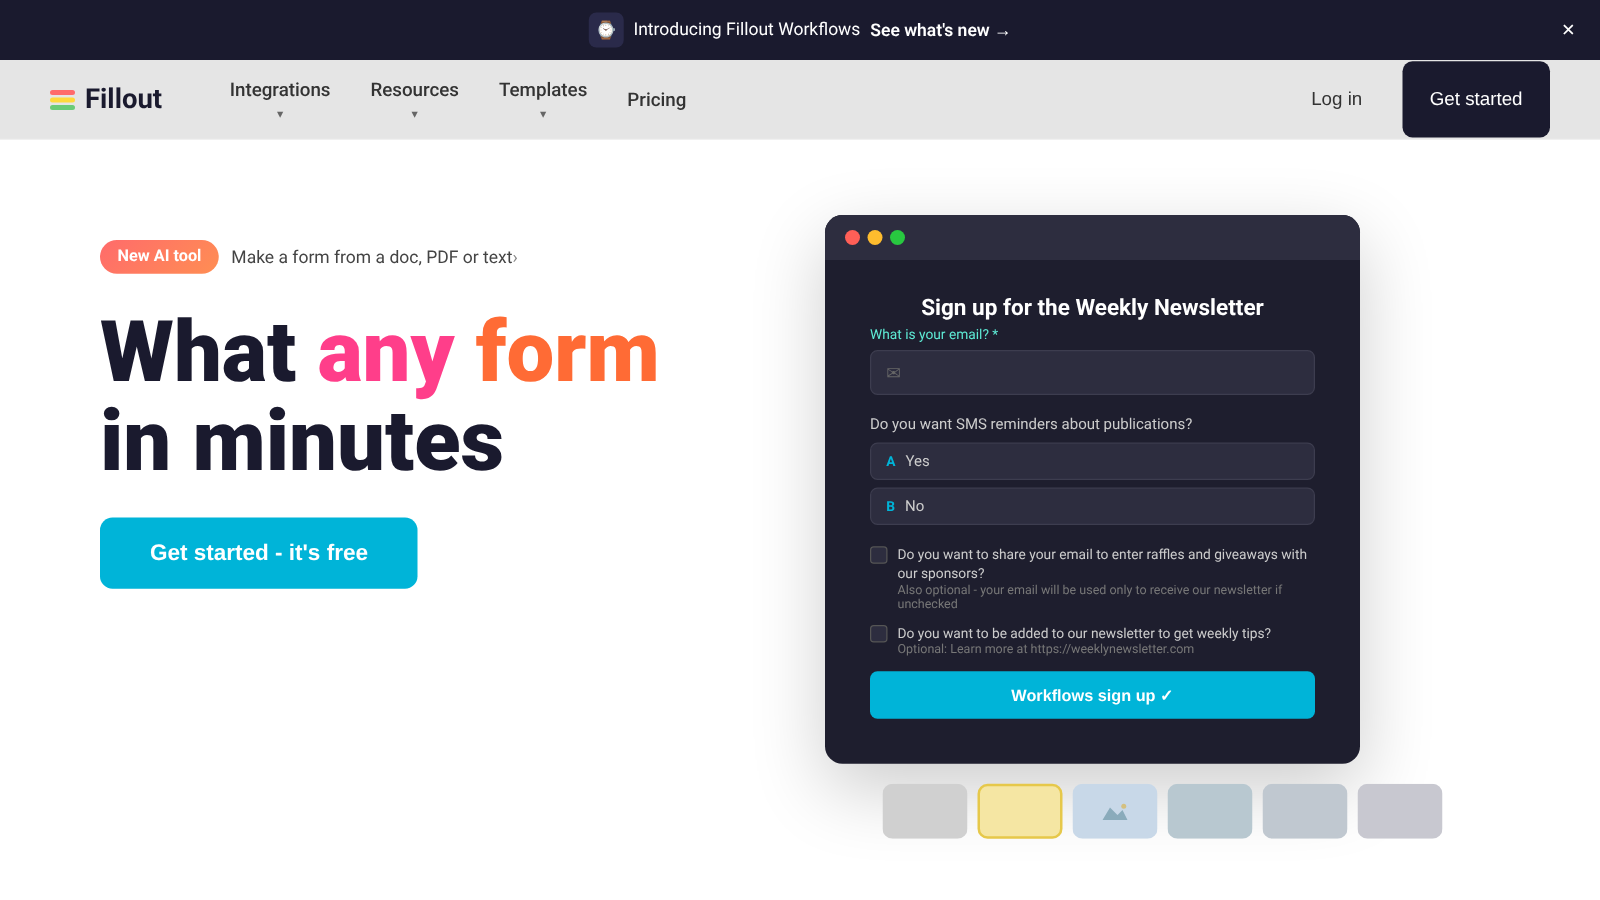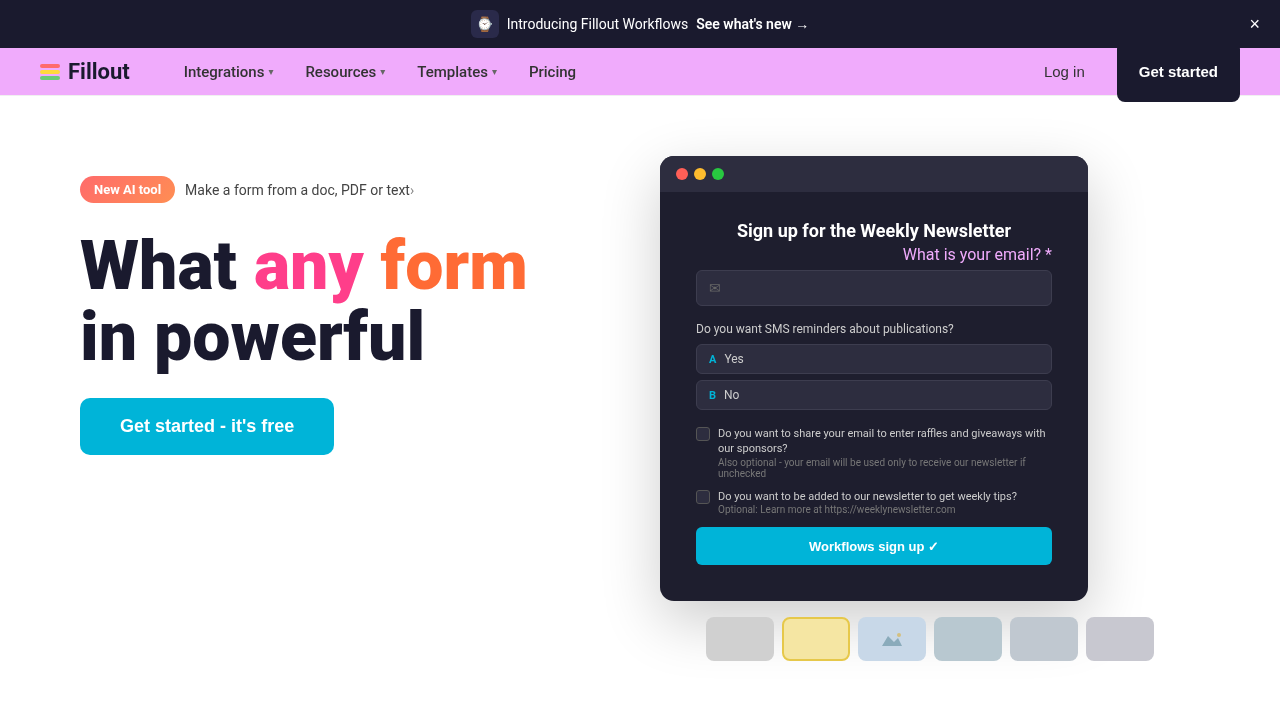--- a/index.html
+++ b/index.html
@@ -20,39 +20,39 @@
     .announcement-bar .content { display: flex; align-items: center; gap: 8px; }
     .announcement-icon { width: 28px; height: 28px; background: #2a2a4a; border-radius: 6px; display: flex; align-items: center; justify-content: center; font-size: 14px; }
     .announcement-link { color: #fff; font-weight: 600; text-decoration: none; display: flex; align-items: flex-end; gap: 4px; }
     .close-btn { position: absolute; right: 20px; top: 50%; transform: translateY(-50%); background: none; border: none; color: #fff; font-size: 18px; cursor: pointer; }
 
     
     .navbar {
       display: flex;
       align-items: center;
       padding: 0 40px;
-      height: 48px;
+      height: 64px;
       border-bottom: 1px solid #f0f0f0;
-      background: #f0abfc;
+      background: #e5e5e5;
     }
     .logo { display: flex; align-items: center; gap: 8px; margin-right: 40px; text-decoration: none; }
     .logo-icon { display: flex; flex-direction: column; gap: 2px; }
     .logo-line { height: 4px; border-radius: 2px; }
     .logo-line-1 { width: 20px; background: #ff6b6b; }
     .logo-line-2 { width: 20px; background: #ffd93d; }
     .logo-line-3 { width: 20px; background: #6bcb77; }
     .logo-text { font-size: 22px; font-weight: 700; color: #1a1a2e; }
     
     .nav-links { display: flex; align-items: center; gap: 4px; flex: 1; }
-    .nav-item { display: flex; align-items: center; gap: 4px; padding: 8px 14px; font-size: 15px; color: #333; cursor: pointer; border-radius: 6px; font-weight: 500; }
+    .nav-item { display: flex; align-items: center; gap: 4px; padding: 8px 14px; font-size: 15px; color: #333; cursor: pointer; border-radius: 6px; font-weight: 500; flex-direction: column; }
     .nav-chevron { font-size: 10px; color: #666; }
     
     .nav-actions { display: flex; align-items: center; gap: 12px; }
     .login-btn { padding: 8px 20px; font-size: 15px; color: #333; background: none; border: none; cursor: pointer; font-weight: 500; }
-    .get-started-btn { padding: 22px 22px; background: #1a1a2e; color: #fff; border: none; border-radius: 8px; font-size: 15px; font-weight: 700; cursor: pointer; }
+    .get-started-btn { padding: 22px 22px; background: #1a1a2e; color: #fff; border: none; border-radius: 8px; font-size: 15px; font-weight: 400; cursor: pointer; }
 
     
     .hero { display: flex; align-items: flex-start; padding: 60px 80px 0 80px; min-height: 560px; position: relative; }
     .hero-left { flex: 1; padding-top: 20px; }
     .hero-right { flex: 0 0 560px; position: relative; }
 
     
     .ai-badge-row { display: flex; gap: 10px; margin-bottom: 28px; }
     .ai-badge { background: linear-gradient(135deg, #ff6b6b, #ff8e53); color: #fff; padding: 6px 14px; border-radius: 20px; font-size: 13px; font-weight: 700; }
     .ai-badge-text { font-size: 14px; color: #444; display: flex; align-items: center; gap: 0; }
@@ -86,21 +86,21 @@
     }
     .browser-dot { width: 12px; height: 12px; border-radius: 50%; }
     .dot-red { background: #ff5f57; }
     .dot-yellow { background: #febc2e; }
     .dot-green { background: #28c840; }
 
     .form-content { padding: 28px 36px 36px; }
     .form-title { color: #fff; font-size: 18px; font-weight: 700; text-align: center; margin-bottom: 4px; }
     .form-subtitle { color: #aaa; font-size: 12px; text-align: center; margin-bottom: 20px; }
 
-    .form-field-label { color: #f0abfc; font-size: 16px; margin-bottom: 6px; text-align: right; }
+    .form-field-label { color: #5eead4; font-size: 11px; margin-bottom: 6px; }
     .form-input { background: #2d2d3f; border: 1px solid #3d3d4f; border-radius: 6px; height: 36px; width: 100%; display: flex; align-items: center; padding: 0 12px; margin-bottom: 16px; }
     .form-input .input-icon { color: #666; font-size: 14px; }
 
     .sms-label { color: #ccc; font-size: 12px; margin-bottom: 8px; }
     .sms-options { display: flex; flex-direction: column; gap: 6px; margin-bottom: 16px; }
     .sms-option { background: #2d2d3f; border: 1px solid #3d3d4f; border-radius: 6px; padding: 7px 12px; display: flex; align-items: center; gap: 8px; }
     .option-key { color: #00b4d8; font-size: 11px; font-weight: 700; }
     .option-val { color: #ccc; font-size: 12px; }
 
     .checkbox-row { display: flex; align-items: flex-start; gap: 8px; margin-bottom: 10px; }
@@ -179,21 +179,21 @@
       <span class="ai-badge-text">
         <span>Make a form from a doc, PDF or text</span>
         <span class="arrow">›</span>
       </span>
     </div>
 
     
     <h1 class="headline">
       <span class="make">What </span><span style="color:#ff3e8a;">any</span><span style="color:#ff6b35;"> form</span>
       <br>
-      <span class="in-minutes">in powerful</span>
+      <span class="in-minutes">in minutes</span>
     </h1>
 
     
 
     
     <button class="cta-btn">Get started - it's free</button>
 
   </div>
 
   <div class="hero-right">

